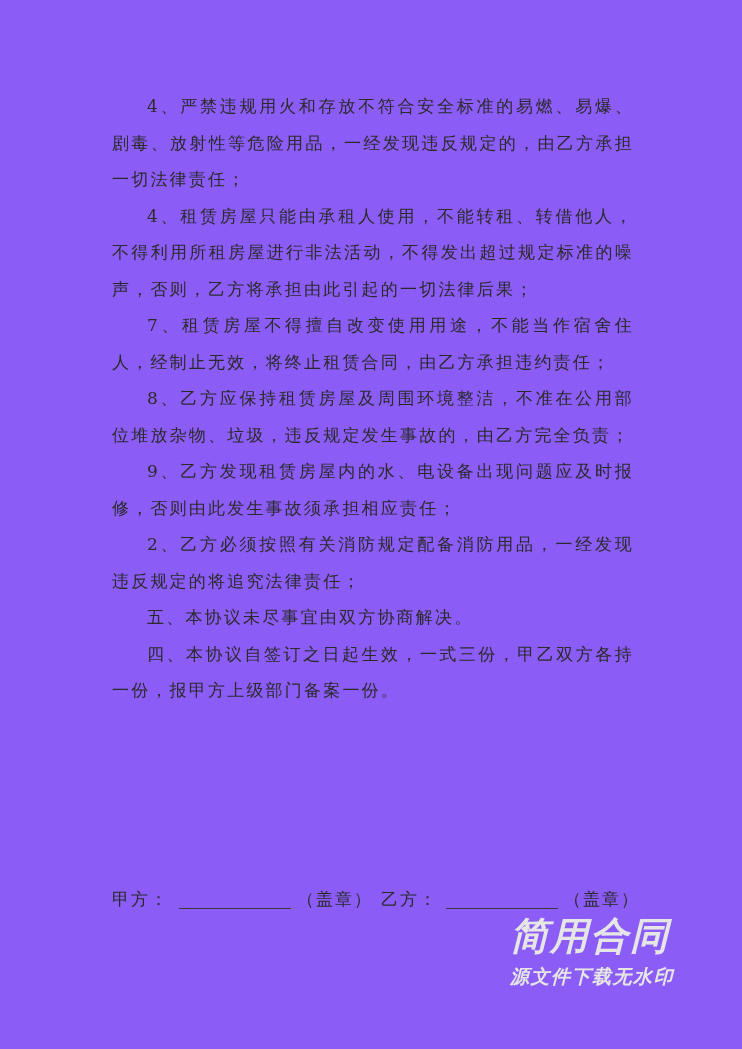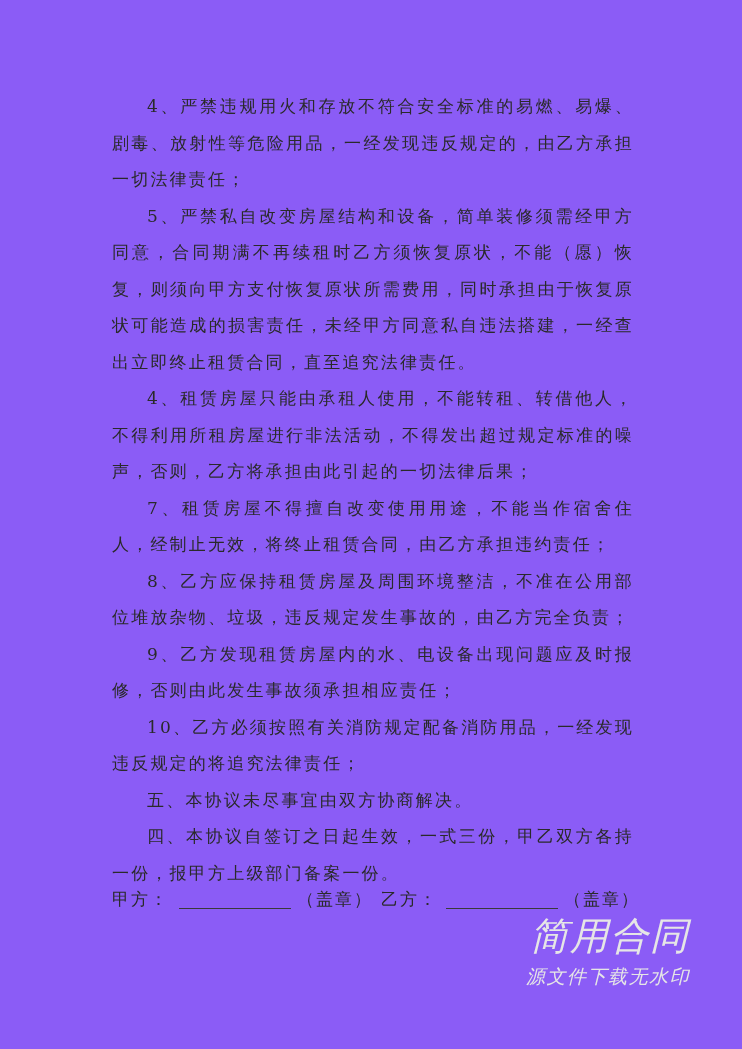--- a/index.html
+++ b/index.html
@@ -57,25 +57,25 @@
       height: 18px;
       margin: 0 6px 2px 10px;
     }
     .sig-line.second { width: 112px; margin-left: 8px; }
     .sig-seal { display: inline-block; margin-right: 8px; }
     .watermark {
       position: absolute;
       left: 510px;
       top: 914px;
       width: 180px;
-      text-align: right;
+      text-align: left;
       color: #e6e6e6;
       font-family: "DejaVu Sans", "Liberation Sans", sans-serif;
       font-style: italic;
-      font-weight: normal;
+      font-weight: bold;
       pointer-events: none;
       z-index: 0;
     }
     .watermark .wm-main {
       font-size: 38px;
       letter-spacing: 2px;
       line-height: 44px;
       display: block;
     }
     .watermark .wm-sub {
@@ -87,26 +87,25 @@
     }
     .signature-row { z-index: 1; }
   </style>
 </head>
 <body>
 
 <div class="page">
 
   <div class="body-text">
     <p class="para indent">4、严禁违规用火和存放不符合安全标准的易燃、易爆、剧毒、放射性等危险用品，一经发现违反规定的，由乙方承担一切法律责任；</p>
-    <p class="para indent">5、严禁私自改变房屋结构和设备，简单装修须需经甲方同意，合同期满不再续租时乙方须恢复原状，不能（愿）恢复，则须向甲方支付恢复原状所需费用，同时承担由于恢复原状可能造成的损害责任，未经甲方同意私自违法搭建，一经查出立即终止租赁合同，直至追究法律责任。</p>
     <p class="para indent">4、租赁房屋只能由承租人使用，不能转租、转借他人，不得利用所租房屋进行非法活动，不得发出超过规定标准的噪声，否则，乙方将承担由此引起的一切法律后果；</p>
     <p class="para indent">7、租赁房屋不得擅自改变使用用途，不能当作宿舍住人，经制止无效，将终止租赁合同，由乙方承担违约责任；</p>
     <p class="para indent">8、乙方应保持租赁房屋及周围环境整洁，不准在公用部位堆放杂物、垃圾，违反规定发生事故的，由乙方完全负责；</p>
     <p class="para indent">9、乙方发现租赁房屋内的水、电设备出现问题应及时报修，否则由此发生事故须承担相应责任；</p>
-    <p class="para indent">10、乙方必须按照有关消防规定配备消防用品，一经发现违反规定的将追究法律责任；</p>
+    <p class="para indent">2、乙方必须按照有关消防规定配备消防用品，一经发现违反规定的将追究法律责任；</p>
     <p class="para indent">五、本协议未尽事宜由双方协商解决。</p>
     <p class="para indent">四、本协议自签订之日起生效，一式三份，甲乙双方各持一份，报甲方上级部门备案一份。</p>
   </div>
 
   <div class="watermark">
     <span class="wm-main">简用合同</span>
     <span class="wm-sub">源文件下载无水印</span>
   </div>
 
   <div class="signature-row">

